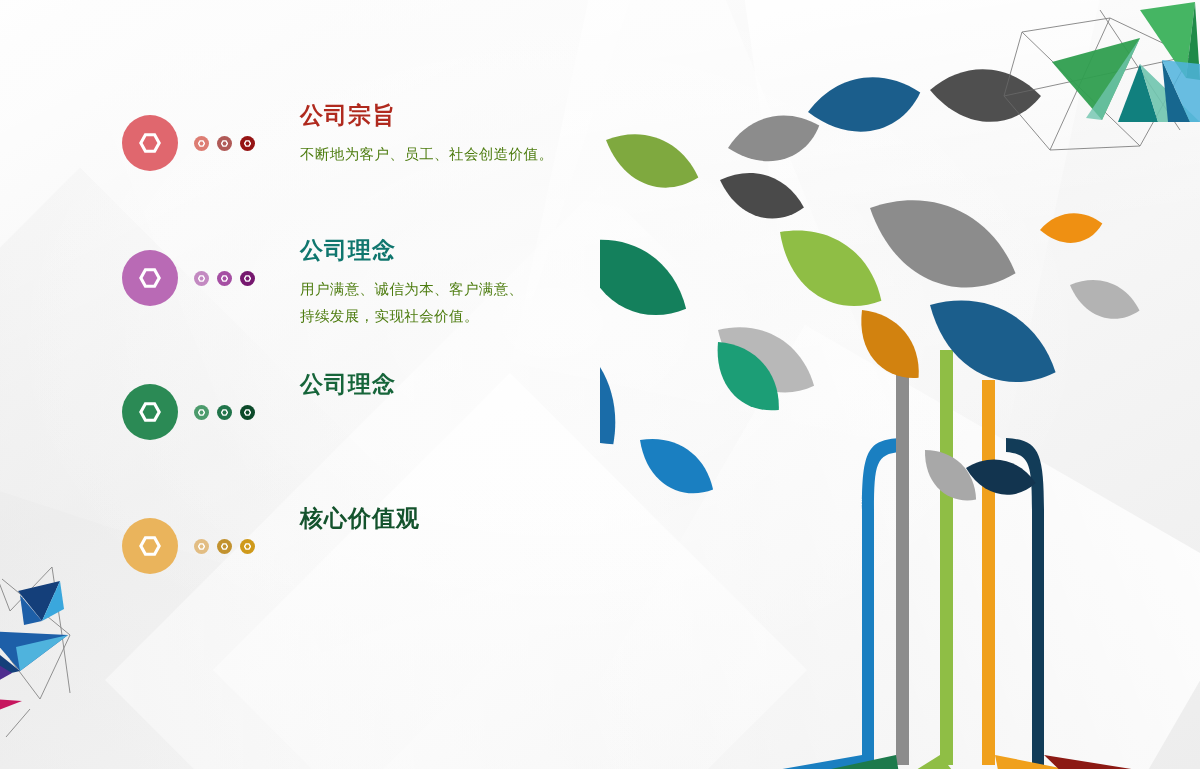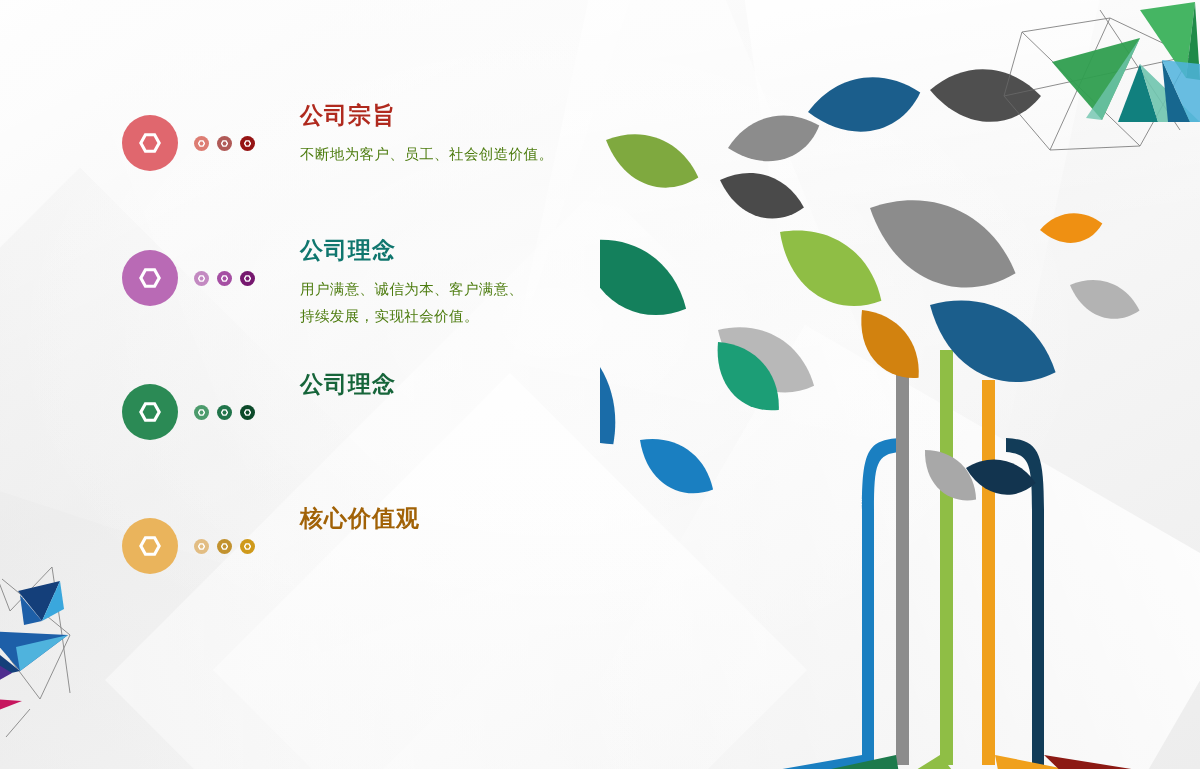--- a/index.html
+++ b/index.html
@@ -322,18 +322,18 @@
             </svg>
           </span>
           <span class="sm-dot" style="background:#cf9a1b;">
             <svg class="hex-sm" viewBox="0 0 24 24">
               <polygon points="7,3 17,3 22,12 17,21 7,21 2,12" fill="none" stroke="#ffffff" stroke-width="5"></polygon>
             </svg>
           </span>
         </span>
       </div>
       <div class="text-block">
-        <h2 class="item-title" style="color:#a16207;">核心价值观</h2>
+        <h2 class="item-title" style="color:#14532d;">核心价值观</h2>
       </div>
     </div>
 
   </div>
 </div>
 
 </body></html>

